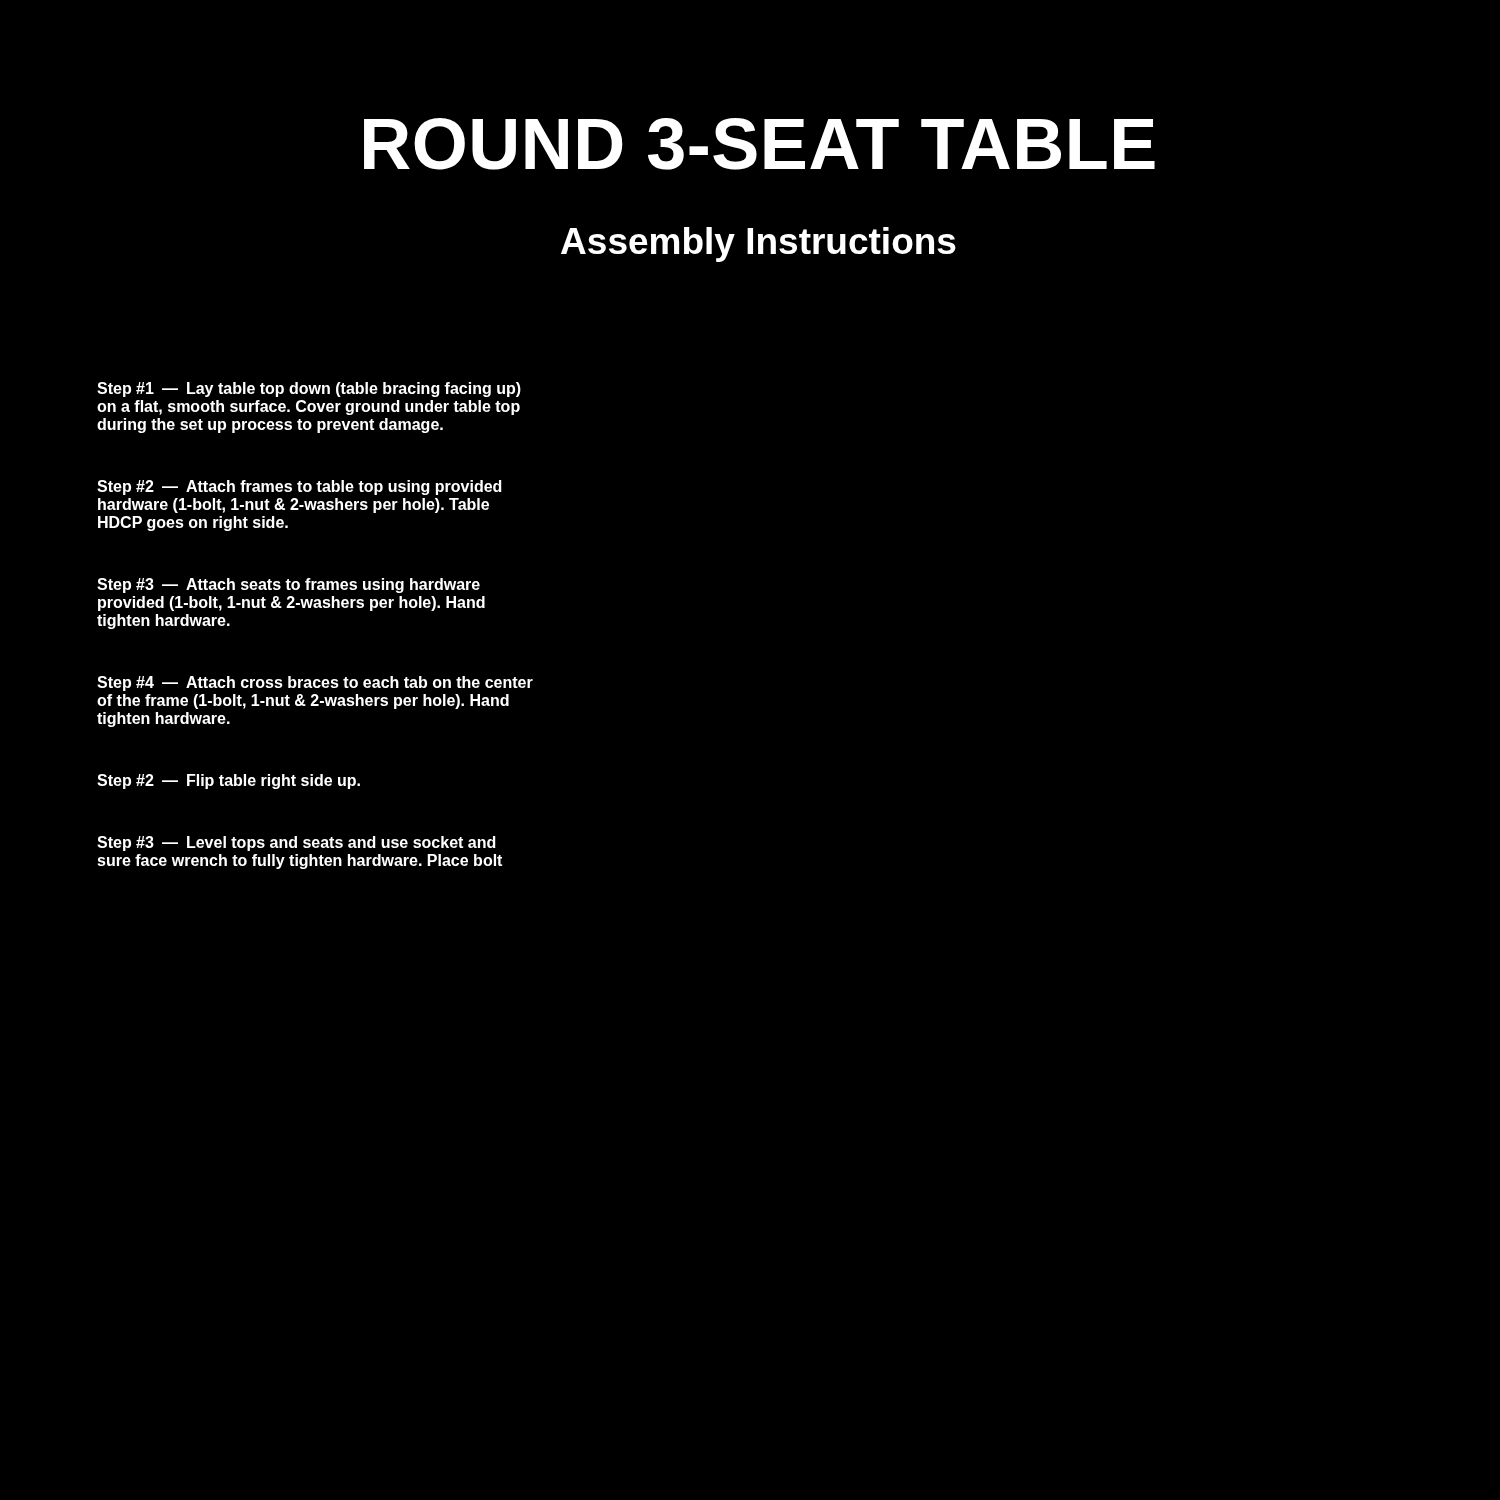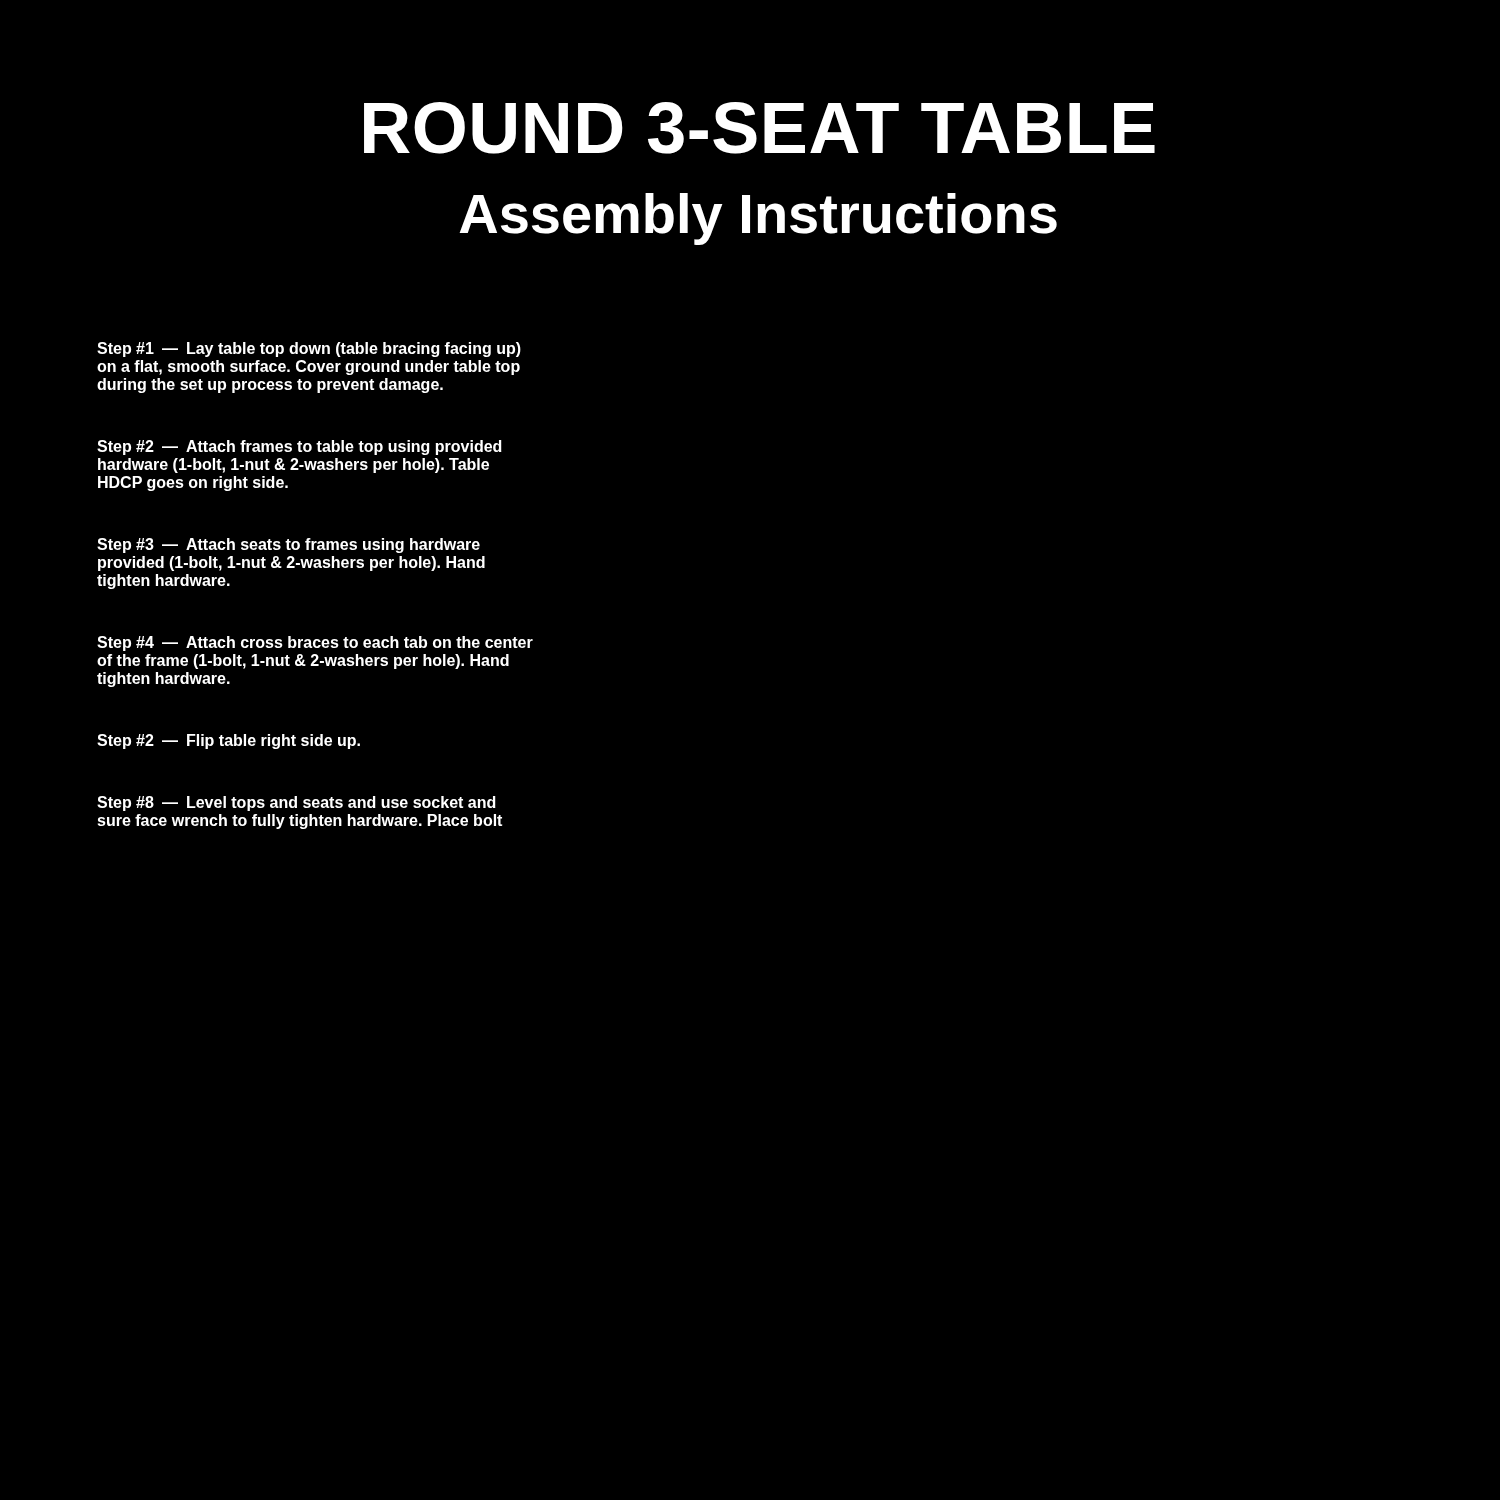--- a/index.html
+++ b/index.html
@@ -12,35 +12,35 @@
       background: #000000;
       color: #ffffff;
       font-family: "Liberation Sans", sans-serif;
       font-weight: 700;
       overflow: hidden;
     }
     .sheet {
       box-sizing: border-box;
       width: 1500px;
       height: 1304px;
-      padding: 0 80px 0 97px;
+      padding: 16px 80px 0 97px;
     }
     .title {
       margin: 0;
       padding-top: 88px;
       font-size: 72px;
       line-height: 80px;
       letter-spacing: 0.5px;
       text-align: center;
       white-space: nowrap;
     }
     .subtitle {
-      margin: 1px;
+      margin: 13px;
       padding-top: 14px;
-      font-size: 56px;
+      font-size: 37px;
       line-height: 62px;
       text-align: center;
       white-space: nowrap;
     }
     .steps {
       padding-top: 50px;
     }
     .step {
       margin: 0 0 44px 0;
       font-size: 41px;
@@ -86,19 +86,19 @@
       <div class="line">tighten hardware.</div>
     <p></p>
 
     <p class="step">
       </p>
       <div class="line">Step #2 — Flip table right side up.</div>
     <p></p>
 
     <p class="step">
       </p>
-      <div class="line">Step #8 — Level tops and seats and use socket and</div>
+      <div class="line">Step #3 — Level tops and seats and use socket and</div>
       <div class="line">sure face wrench to fully tighten hardware. Place bolt</div>
     <p></p>
 
   </section>
 
 </main>
 
 </body></html>

